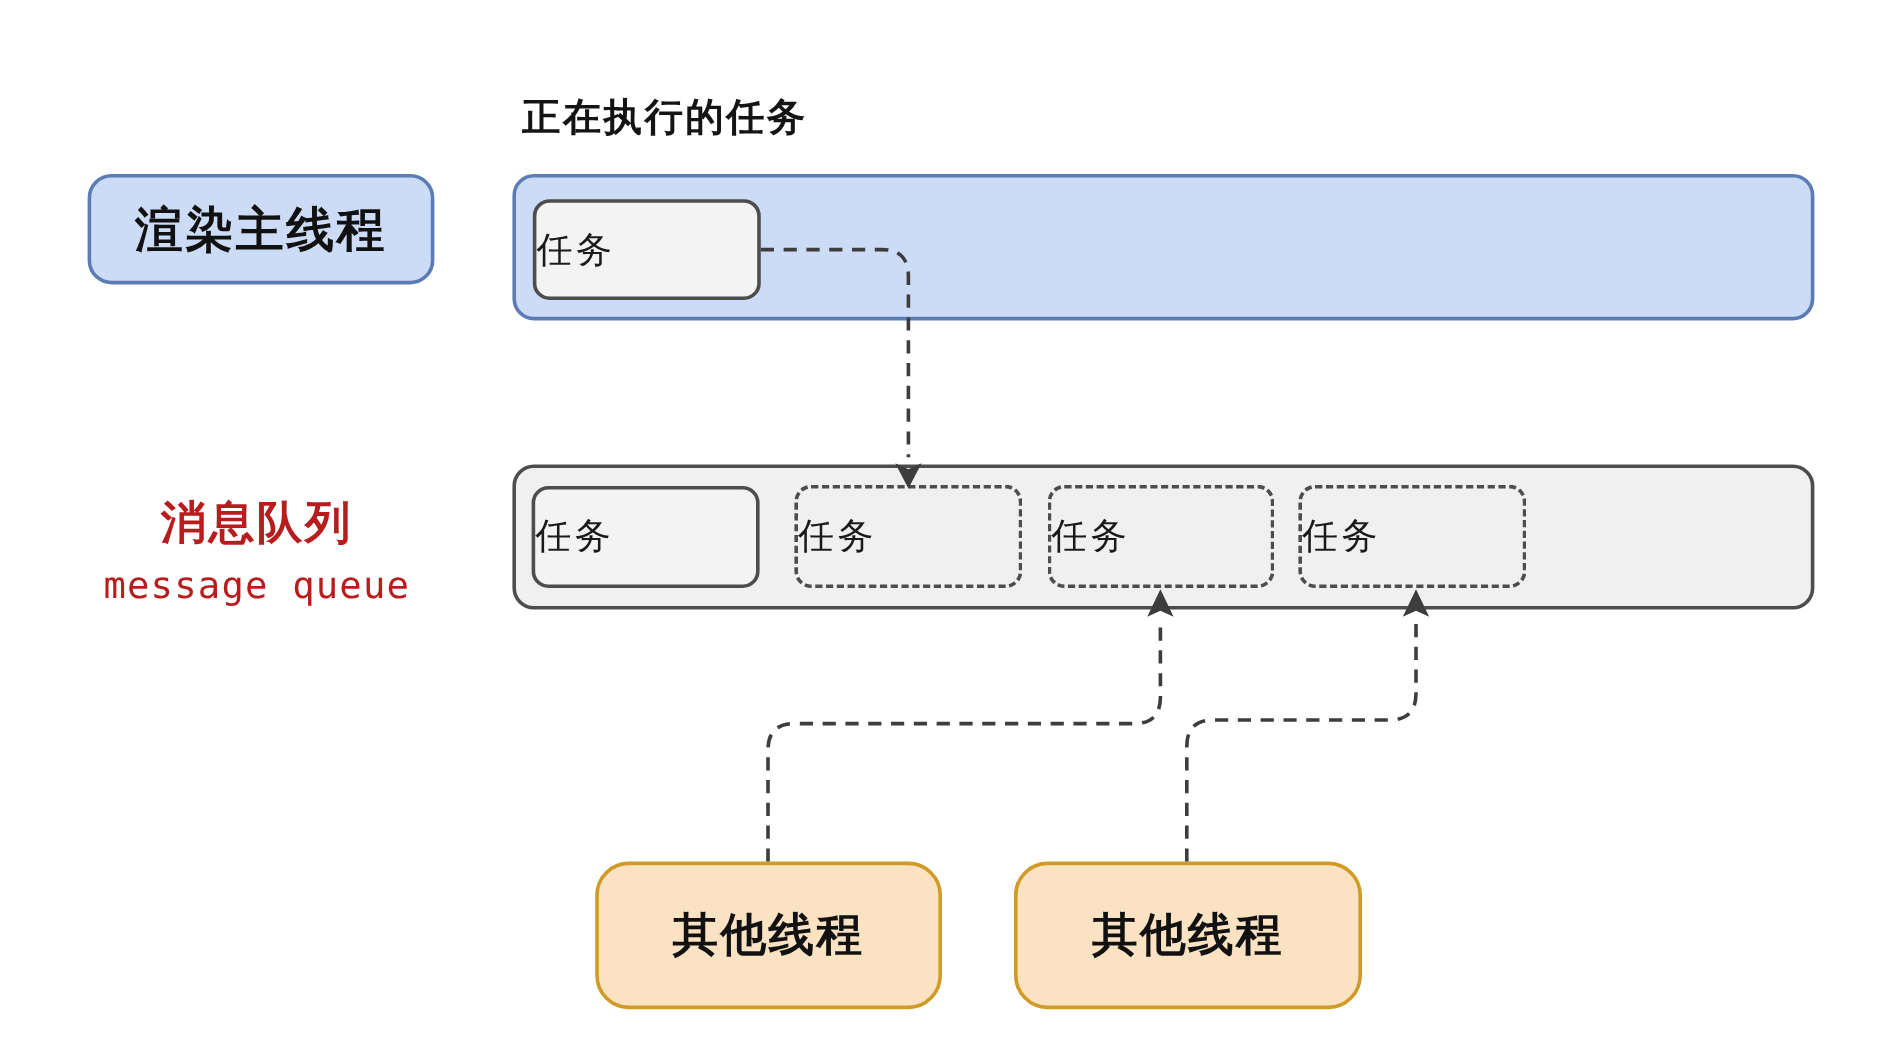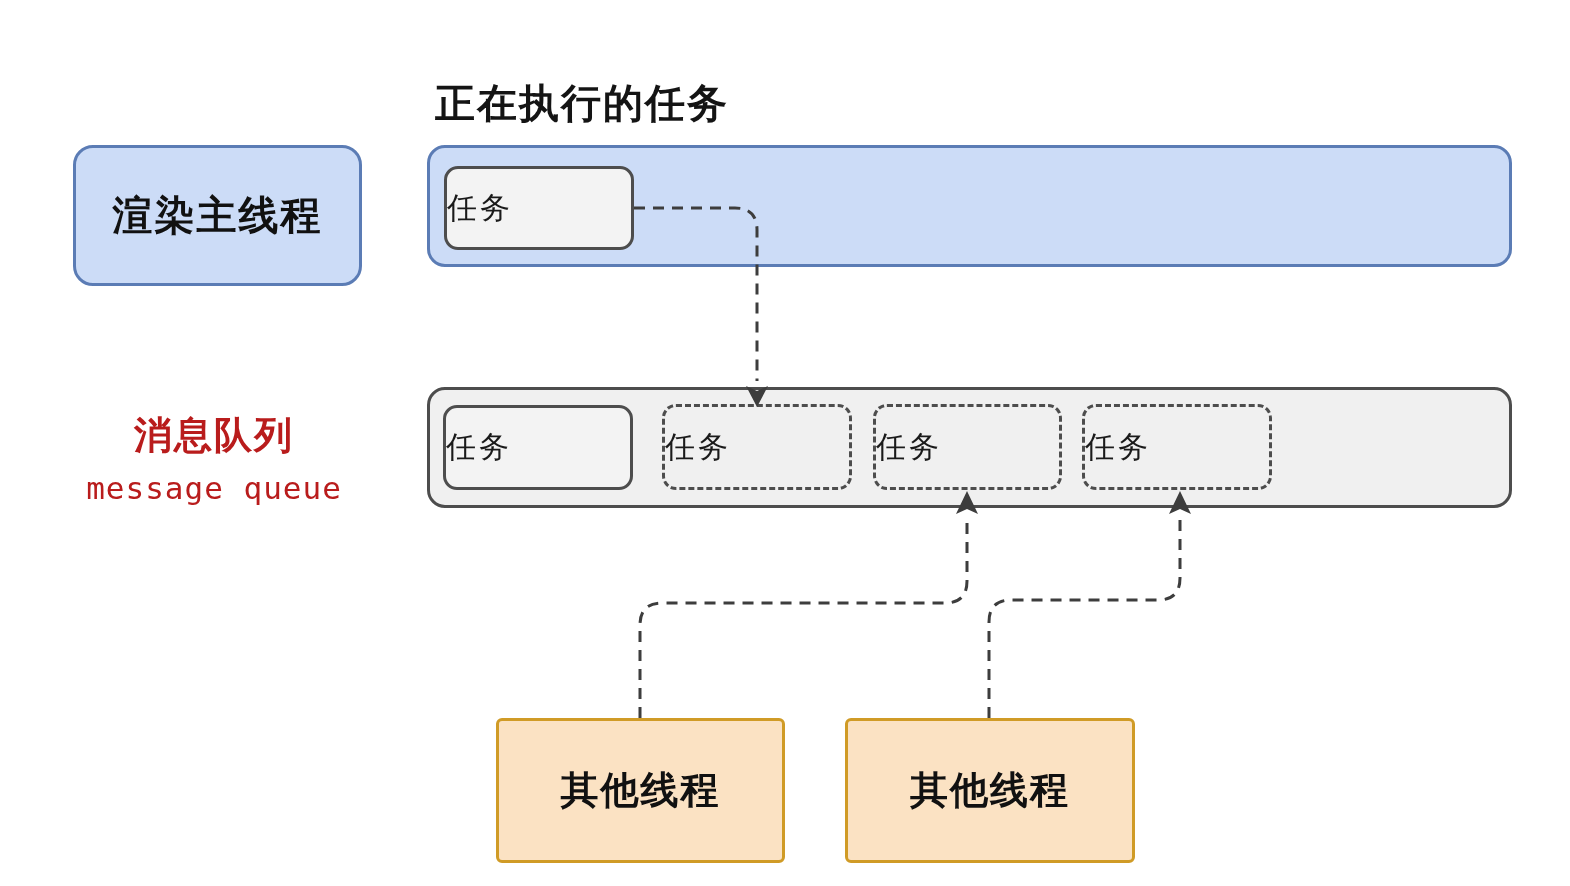--- a/index.html
+++ b/index.html
@@ -12,40 +12,40 @@
     position: relative;
     width: 1570px;
     height: 886px;
     background: #ffffff;
     overflow: hidden;
   }
   .abs { position: absolute; box-sizing: border-box; }
 
   .diagram-title {
     left: 435px; top: 76px;
-    font-size: 40px;
+    font-size: 32px;
     font-weight: 600;
     color: #141414;
     letter-spacing: 2px;
     white-space: nowrap;
   }
 
   .thread-box {
     display: flex;
     align-items: center;
     justify-content: center;
     border-radius: 20px;
   }
   .blue-box {
     background: #ccdcf7;
     border: 3px solid #5b7cb5;
   }
   .main-thread-box {
     left: 73px; top: 145px;
-    width: 289px; height: 141px;
+    width: 289px; height: 92px;
     font-size: 40px; font-weight: 600; color: #111;
     letter-spacing: 2px;
   }
   .main-thread-track {
     left: 427px; top: 145px;
     width: 1085px; height: 122px;
     border-radius: 18px;
   }
   .queue-track {
     left: 427px; top: 387px;
@@ -88,22 +88,22 @@
     margin-top: 9px;
     font-family: "DejaVu Sans Mono", "Liberation Mono", monospace;
     font-size: 31px;
     font-weight: 500;
     letter-spacing: 1px;
     white-space: nowrap;
   }
 
   .other-thread-box {
     top: 718px;
-    height: 145px;
-    border-radius: 6px;
+    height: 123px;
+    border-radius: 28px;
     background: #fbe2c3;
     border: 3px solid #d09b26;
     font-size: 38px;
     font-weight: 600;
     color: #111;
     letter-spacing: 2px;
   }
   .other-thread-a { left: 496px; width: 289px; }
   .other-thread-b { left: 845px; width: 290px; }
 

